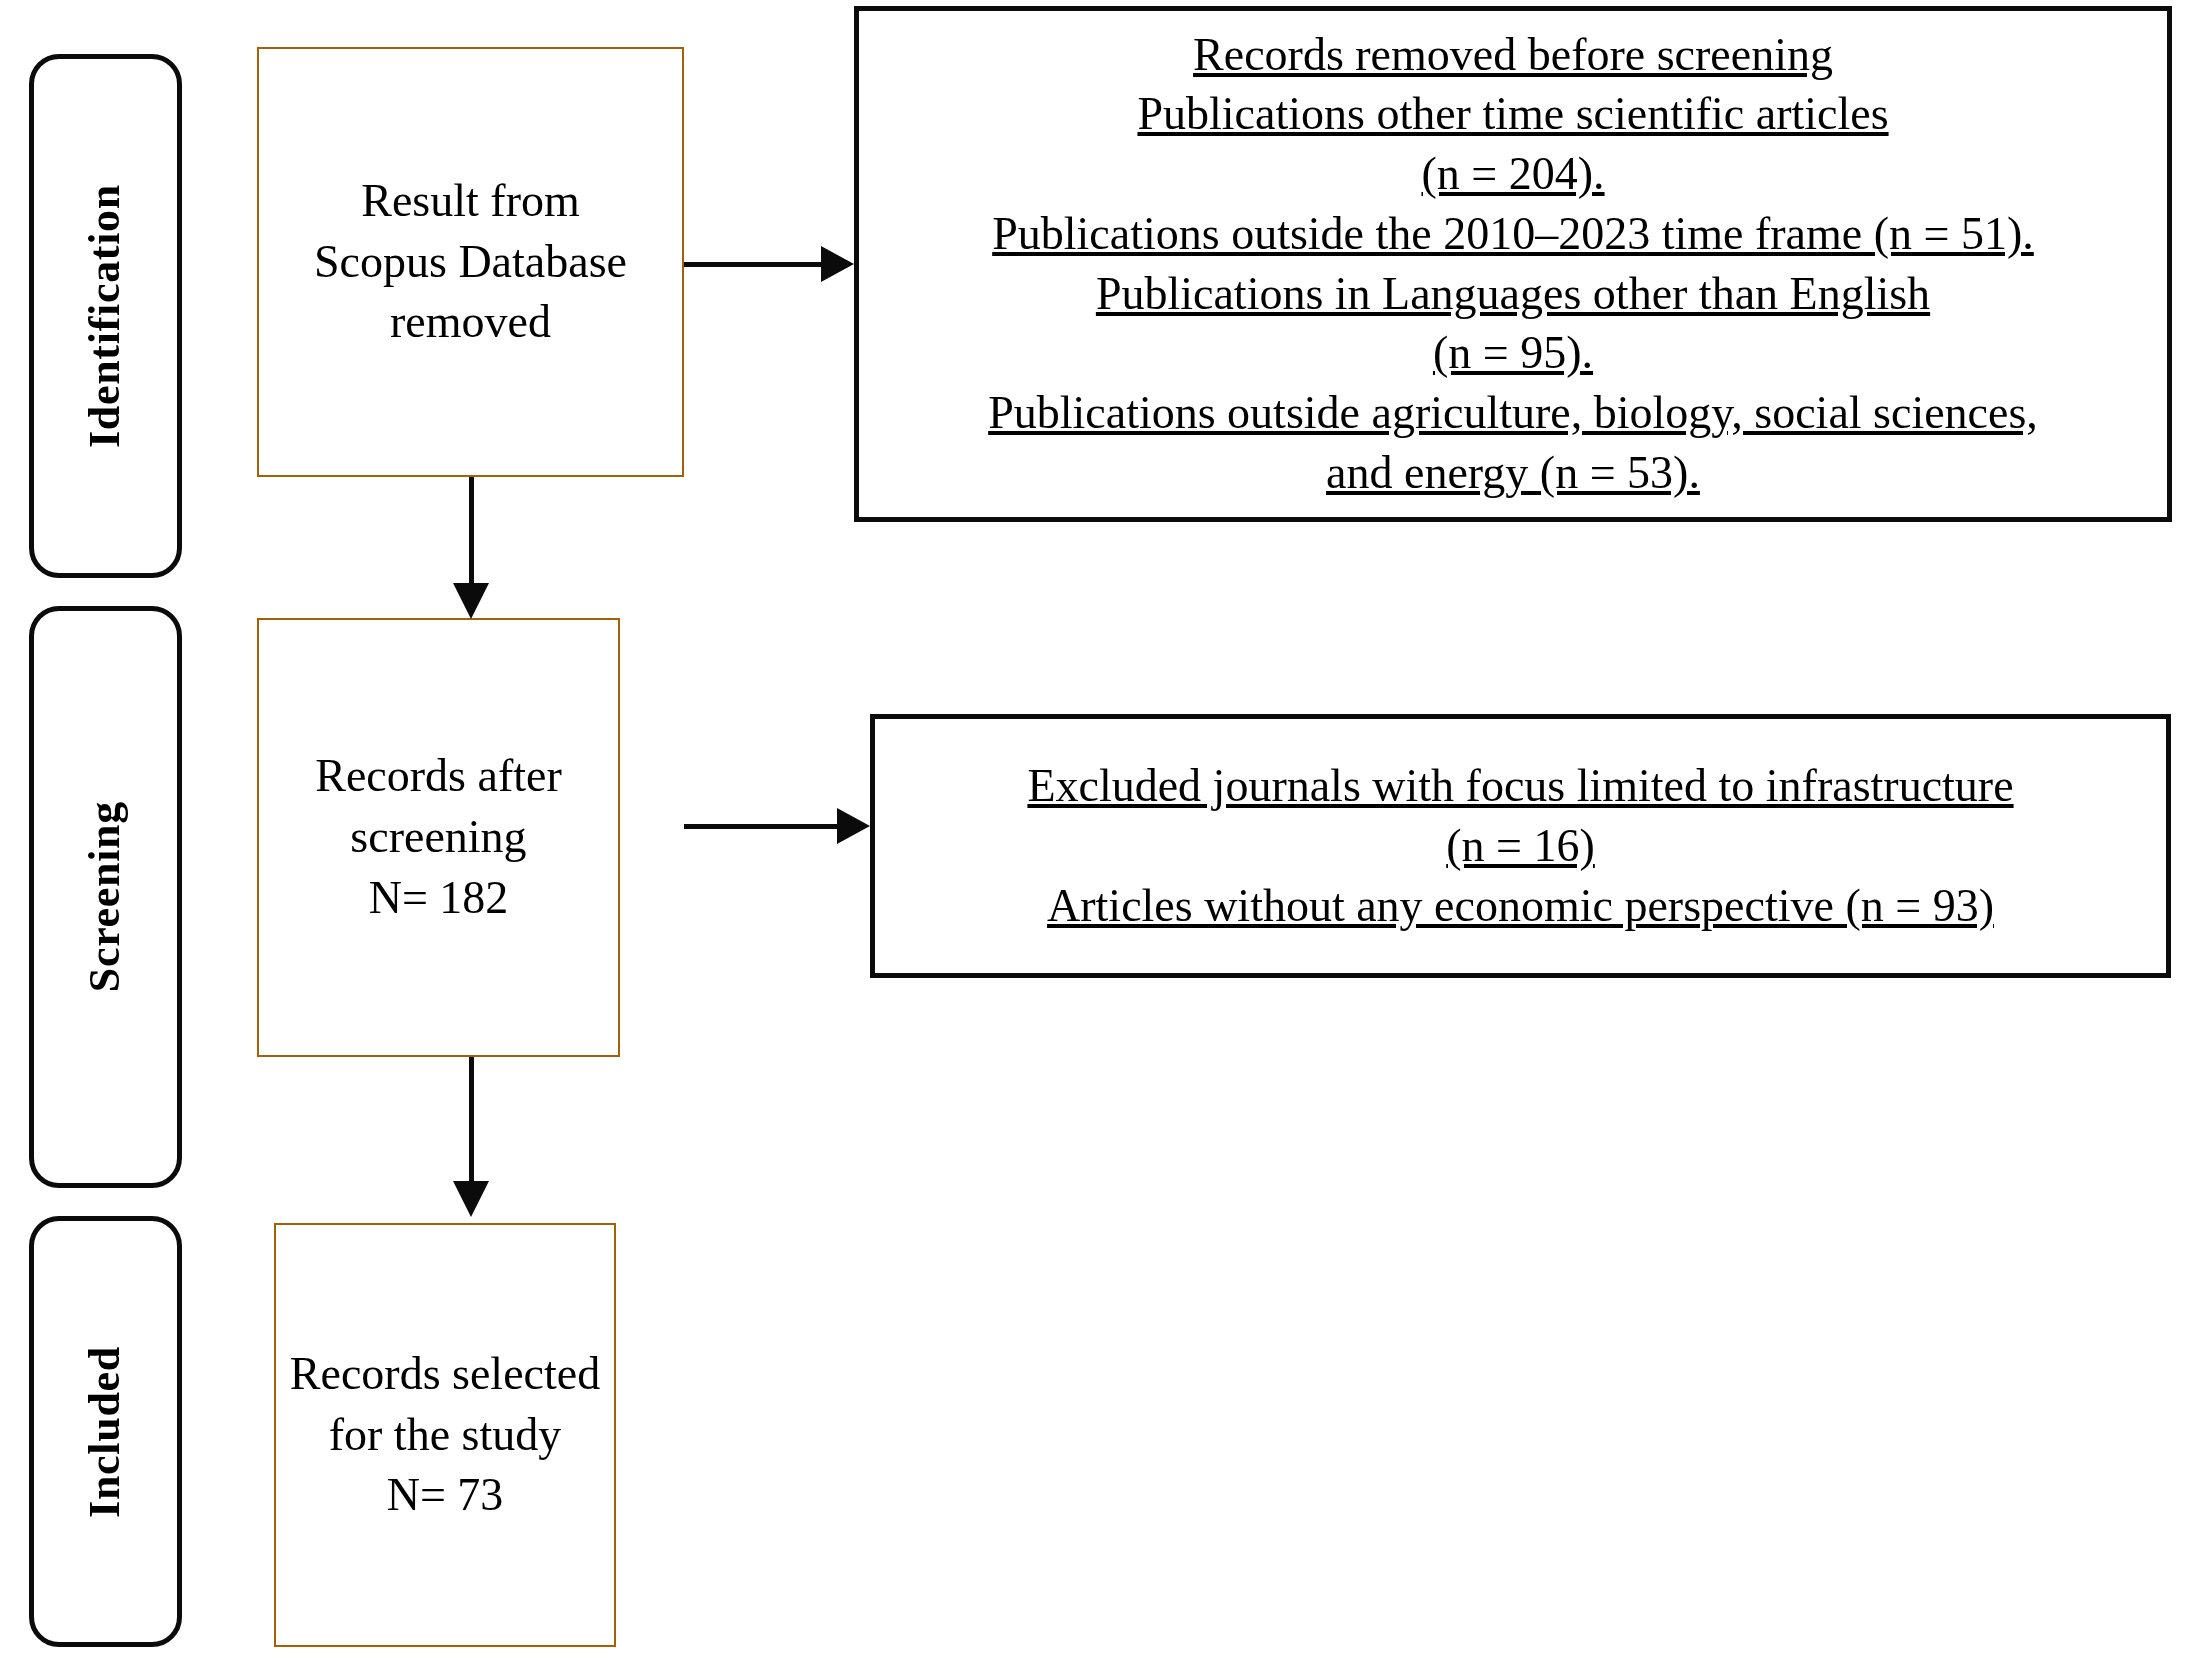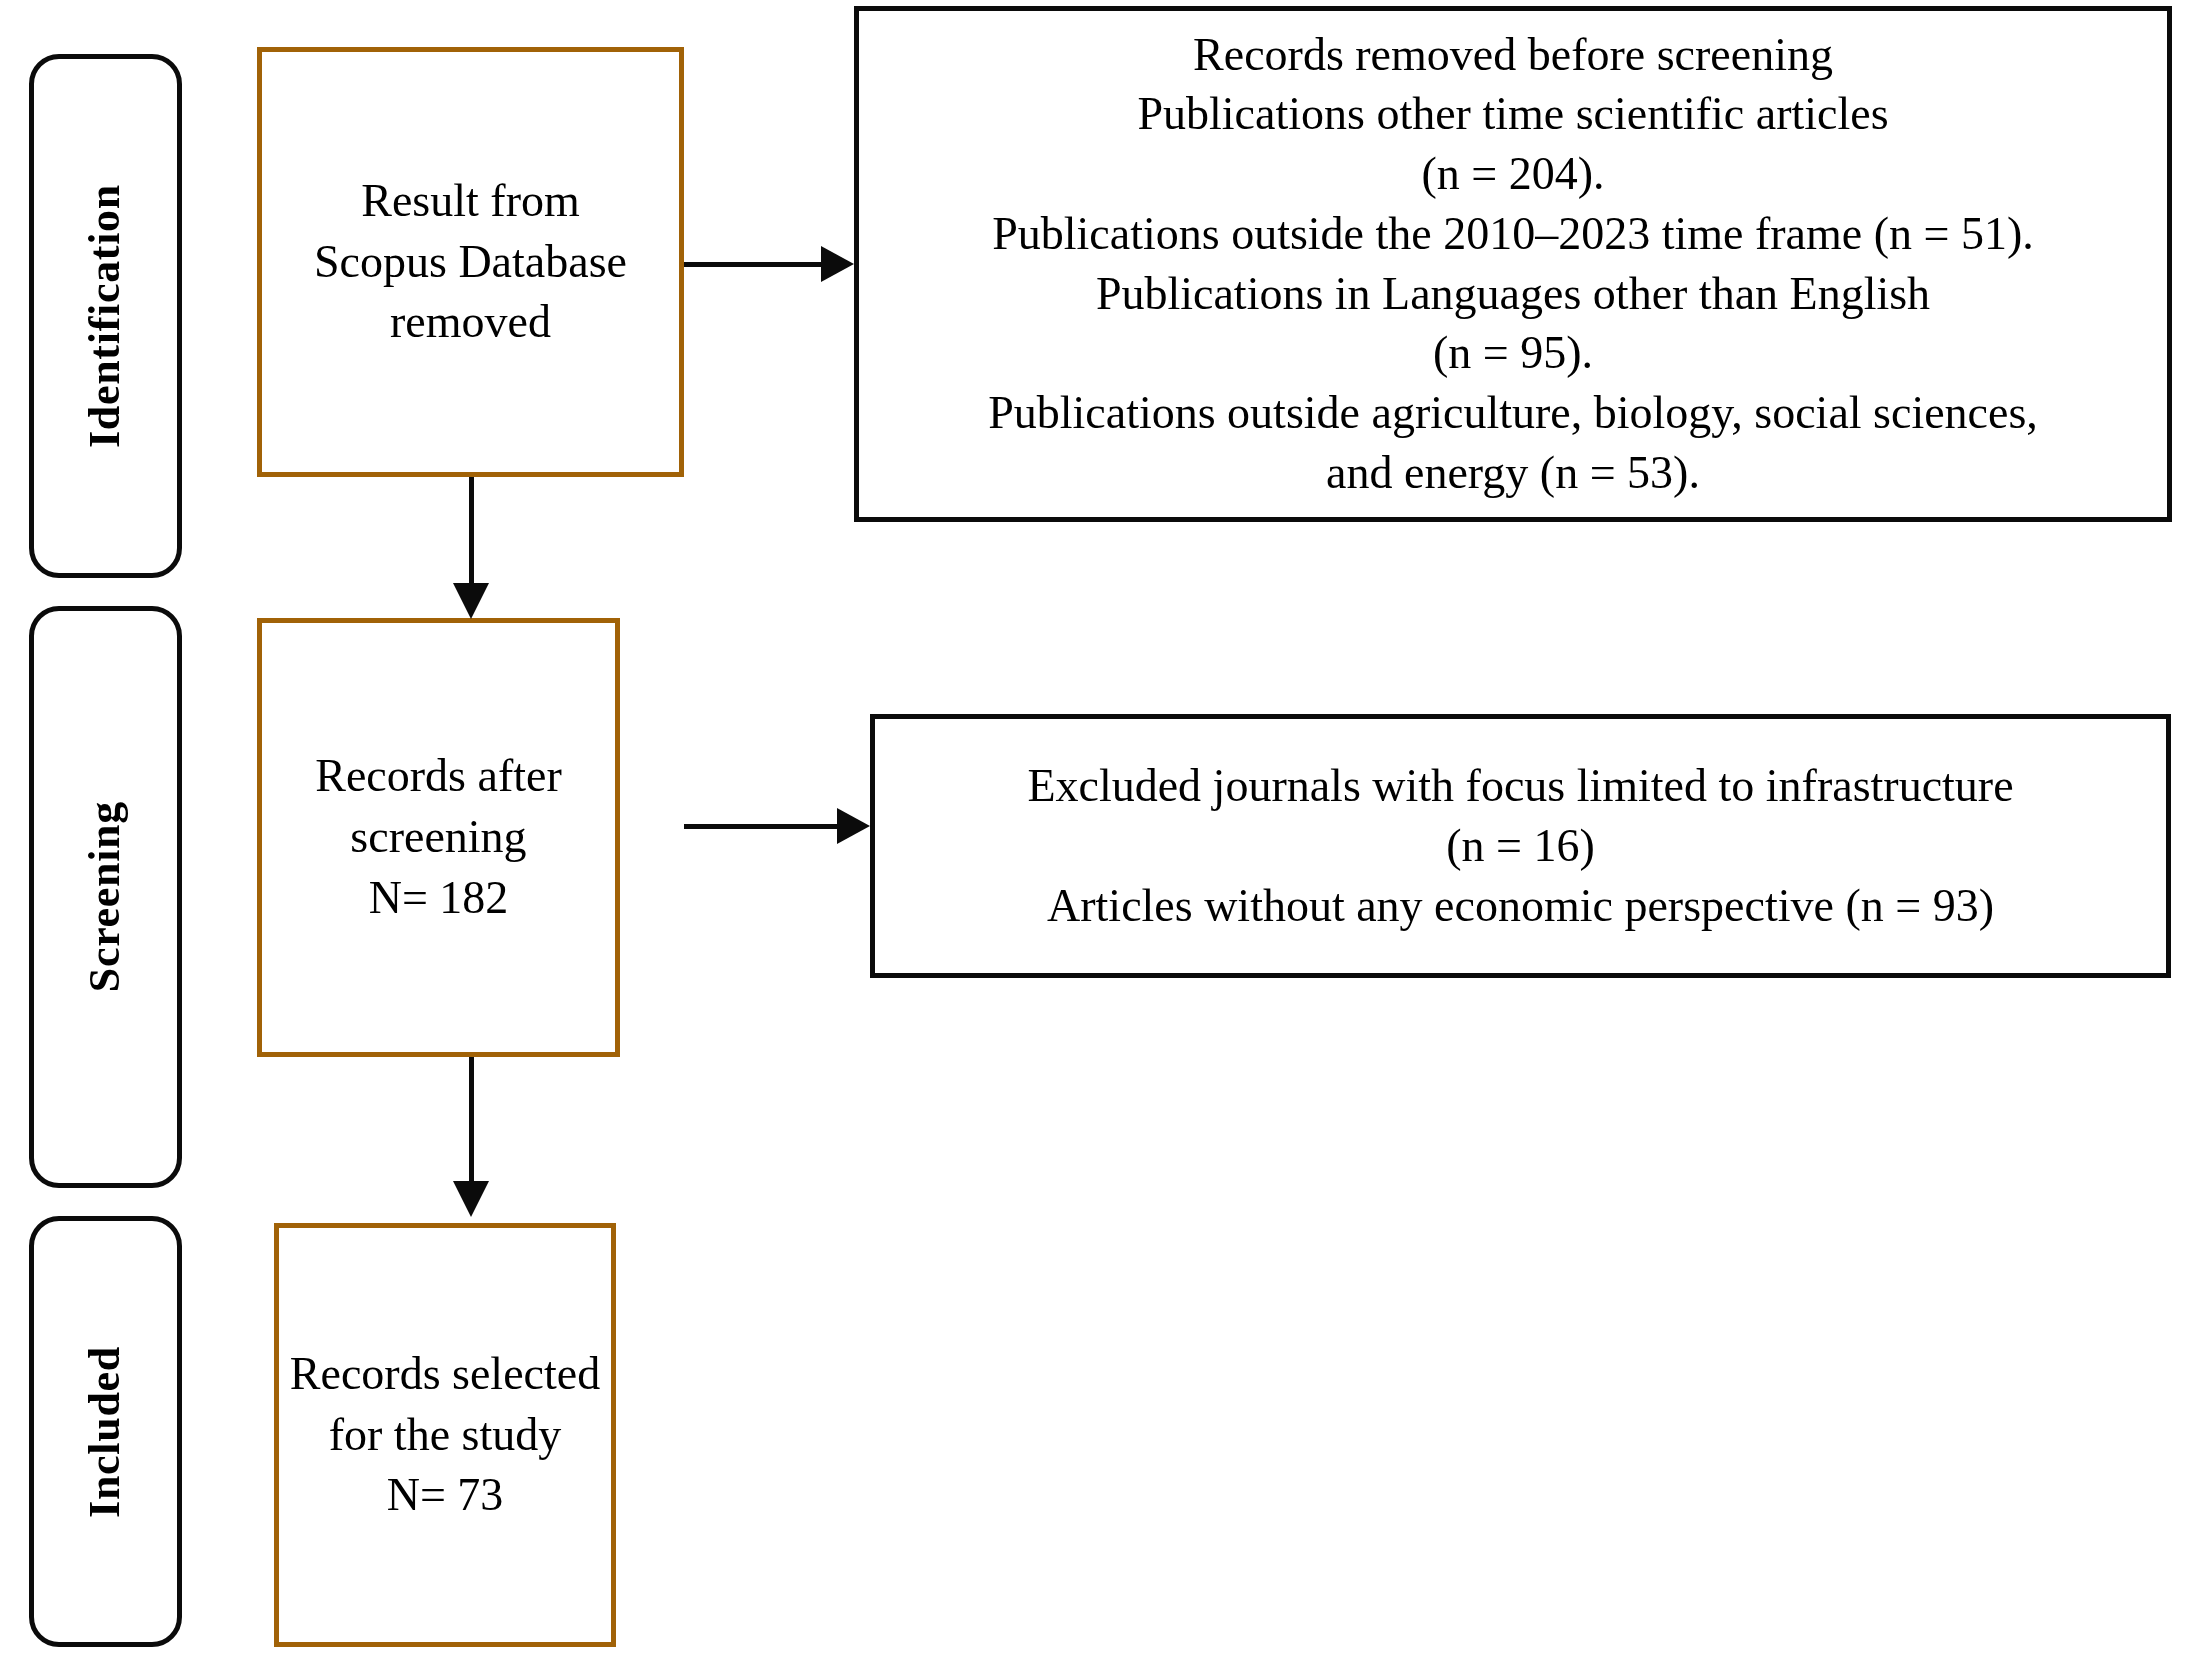--- a/index.html
+++ b/index.html
@@ -39,21 +39,21 @@
     line-height: 1;
     white-space: nowrap;
   }
   #pill-identification { top: 54px;   height: 524px; }
   #pill-screening      { top: 606px;  height: 582px; }
   #pill-included       { top: 1216px; height: 431px; }
 
   
   .flow-box {
     position: absolute;
-    border: 5px solid #a16207;
+    border: 2px solid #a16207;
     background: #ffffff;
     box-sizing: border-box;
     display: flex;
     align-items: center;
     justify-content: center;
     text-align: center;
   }
   .flow-box .box-text {
     font-size: 46px;
     line-height: 1.32;
@@ -66,20 +66,21 @@
   
   .exclusion-box {
     position: absolute;
     border: 5px solid #0b0b0b;
     background: #ffffff;
     box-sizing: border-box;
     display: flex;
     align-items: center;
     justify-content: center;
     text-align: center;
+    text-decoration: underline;
   }
   .exclusion-box .box-text {
     font-size: 46px;
     line-height: 1.30;
     padding: 0 13px;
     width: 100%;
   }
   #box-excluded-identification { left: 854px; top: 5.7px;    width: 1318px; height: 516px; }
   #box-excluded-screening      { left: 870px; top: 714px; width: 1301px; height: 264px; }
 

